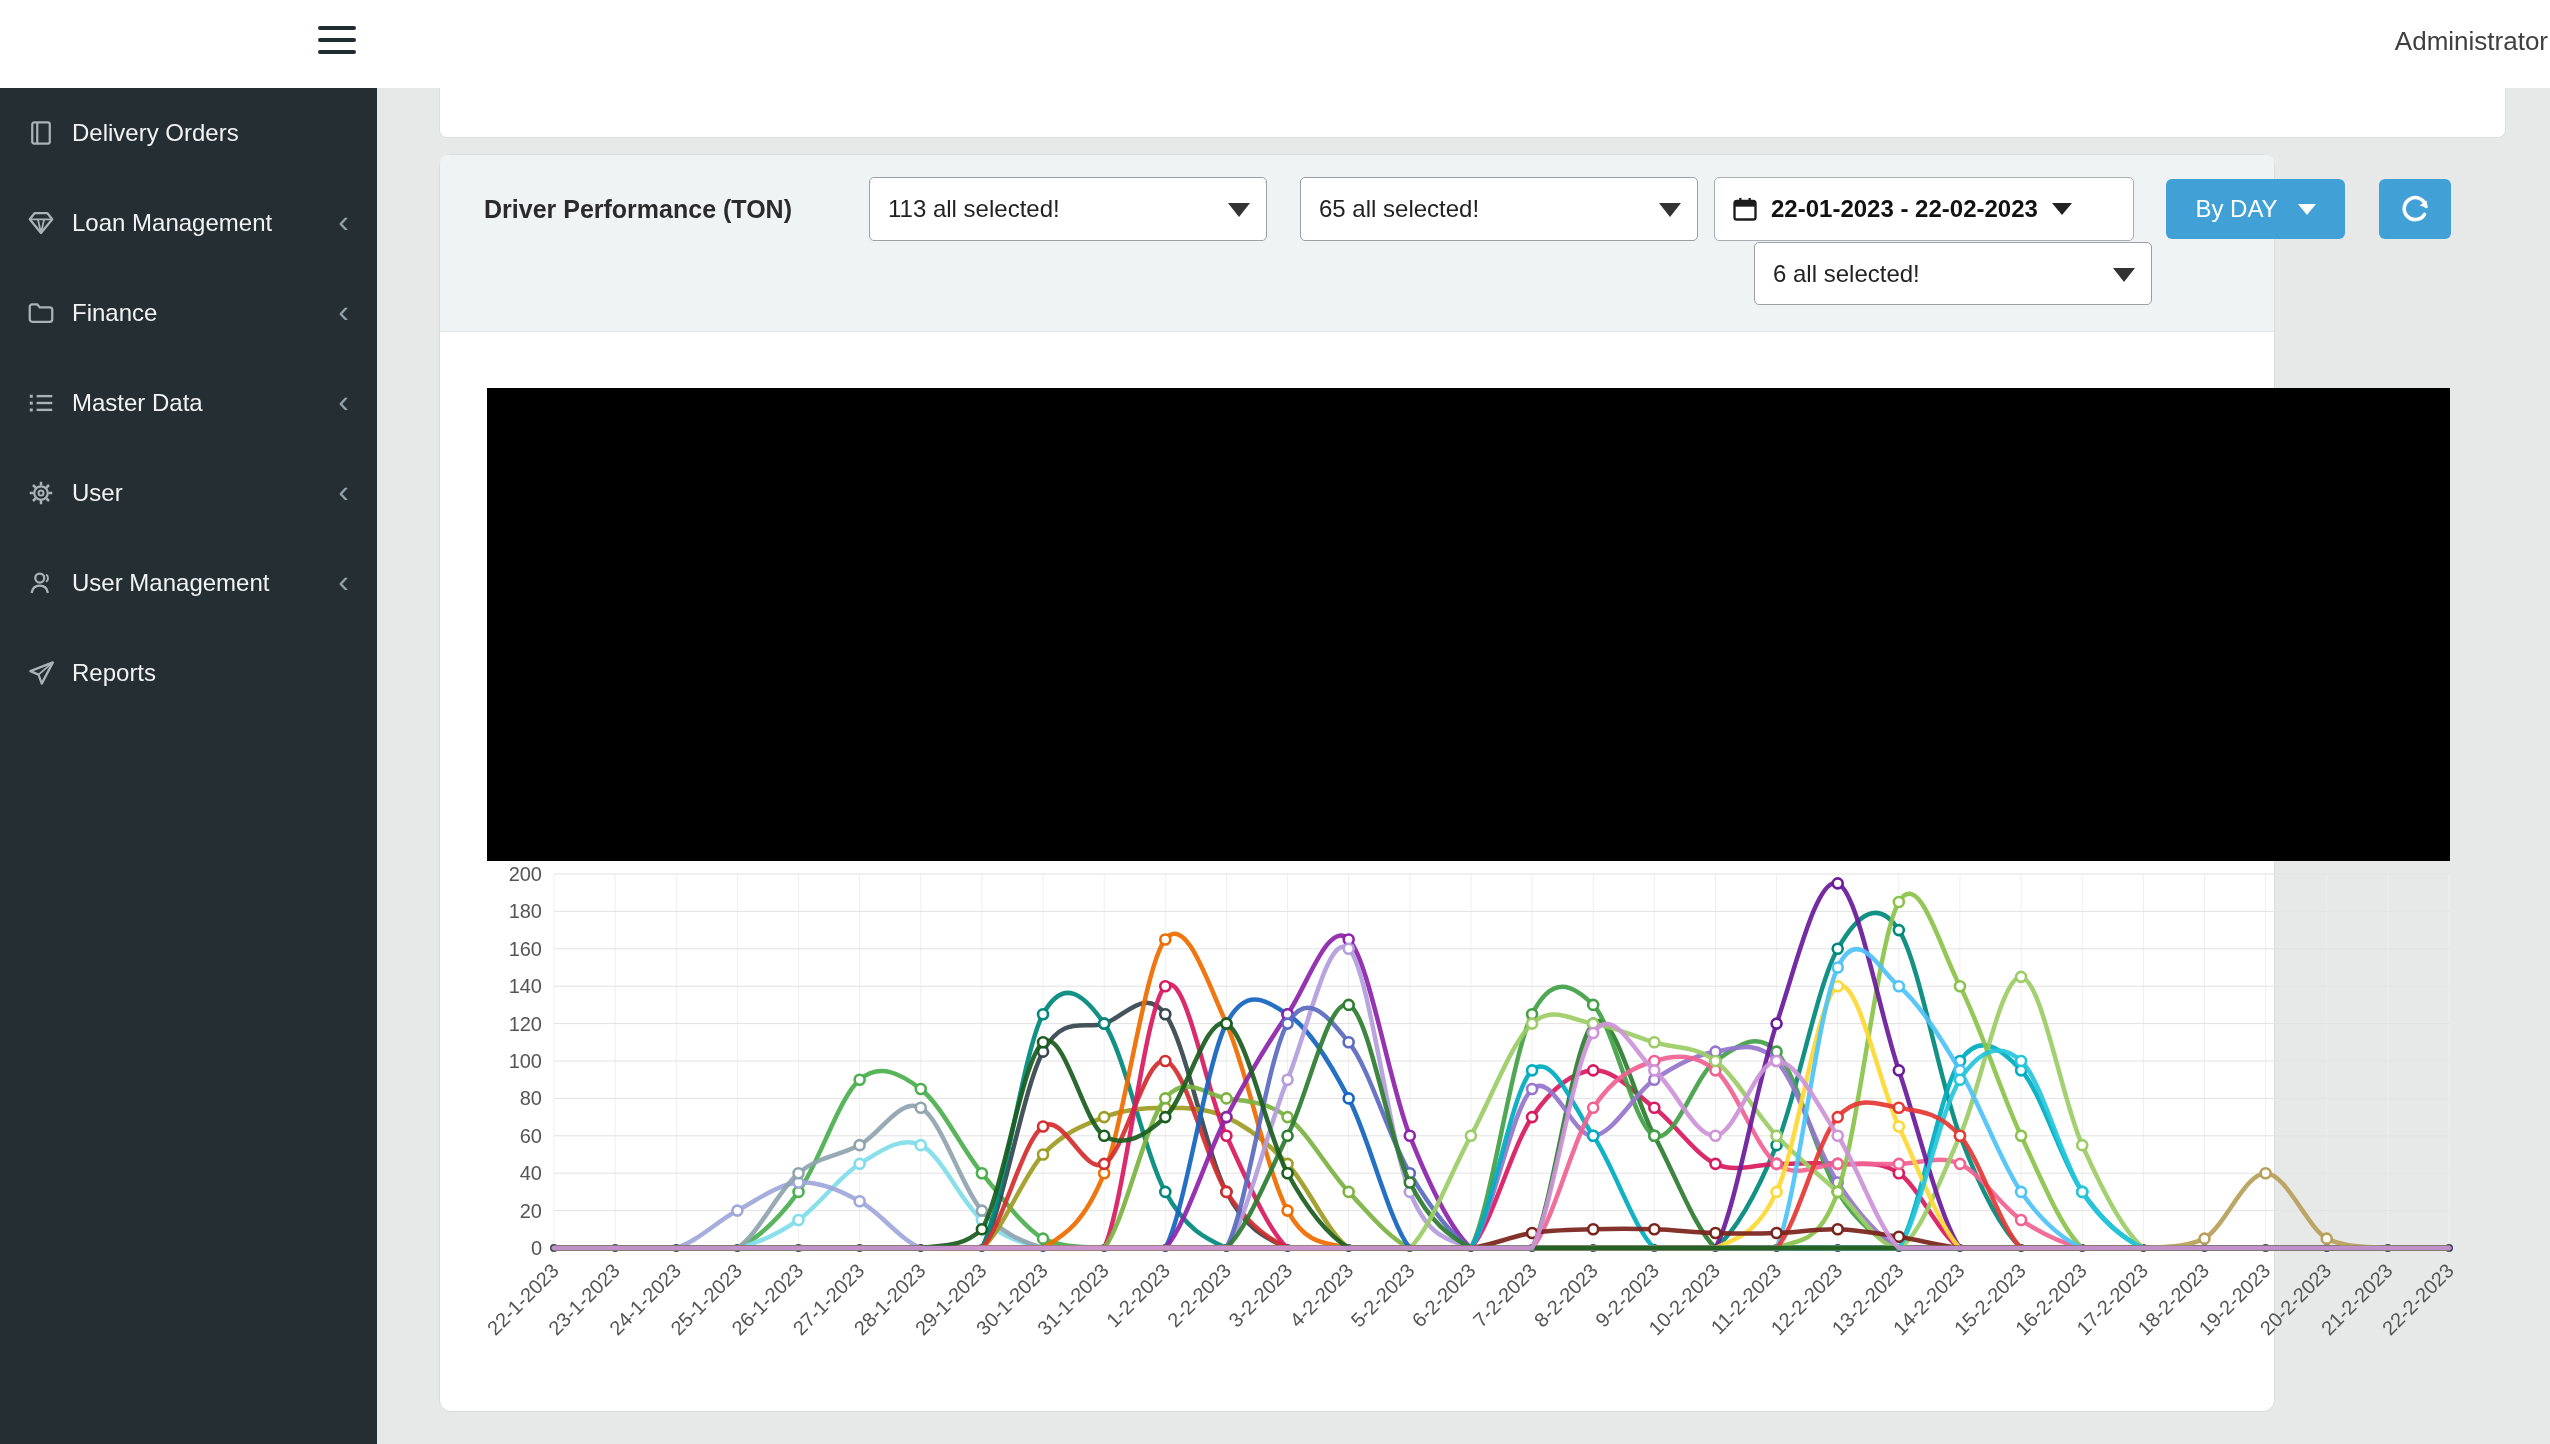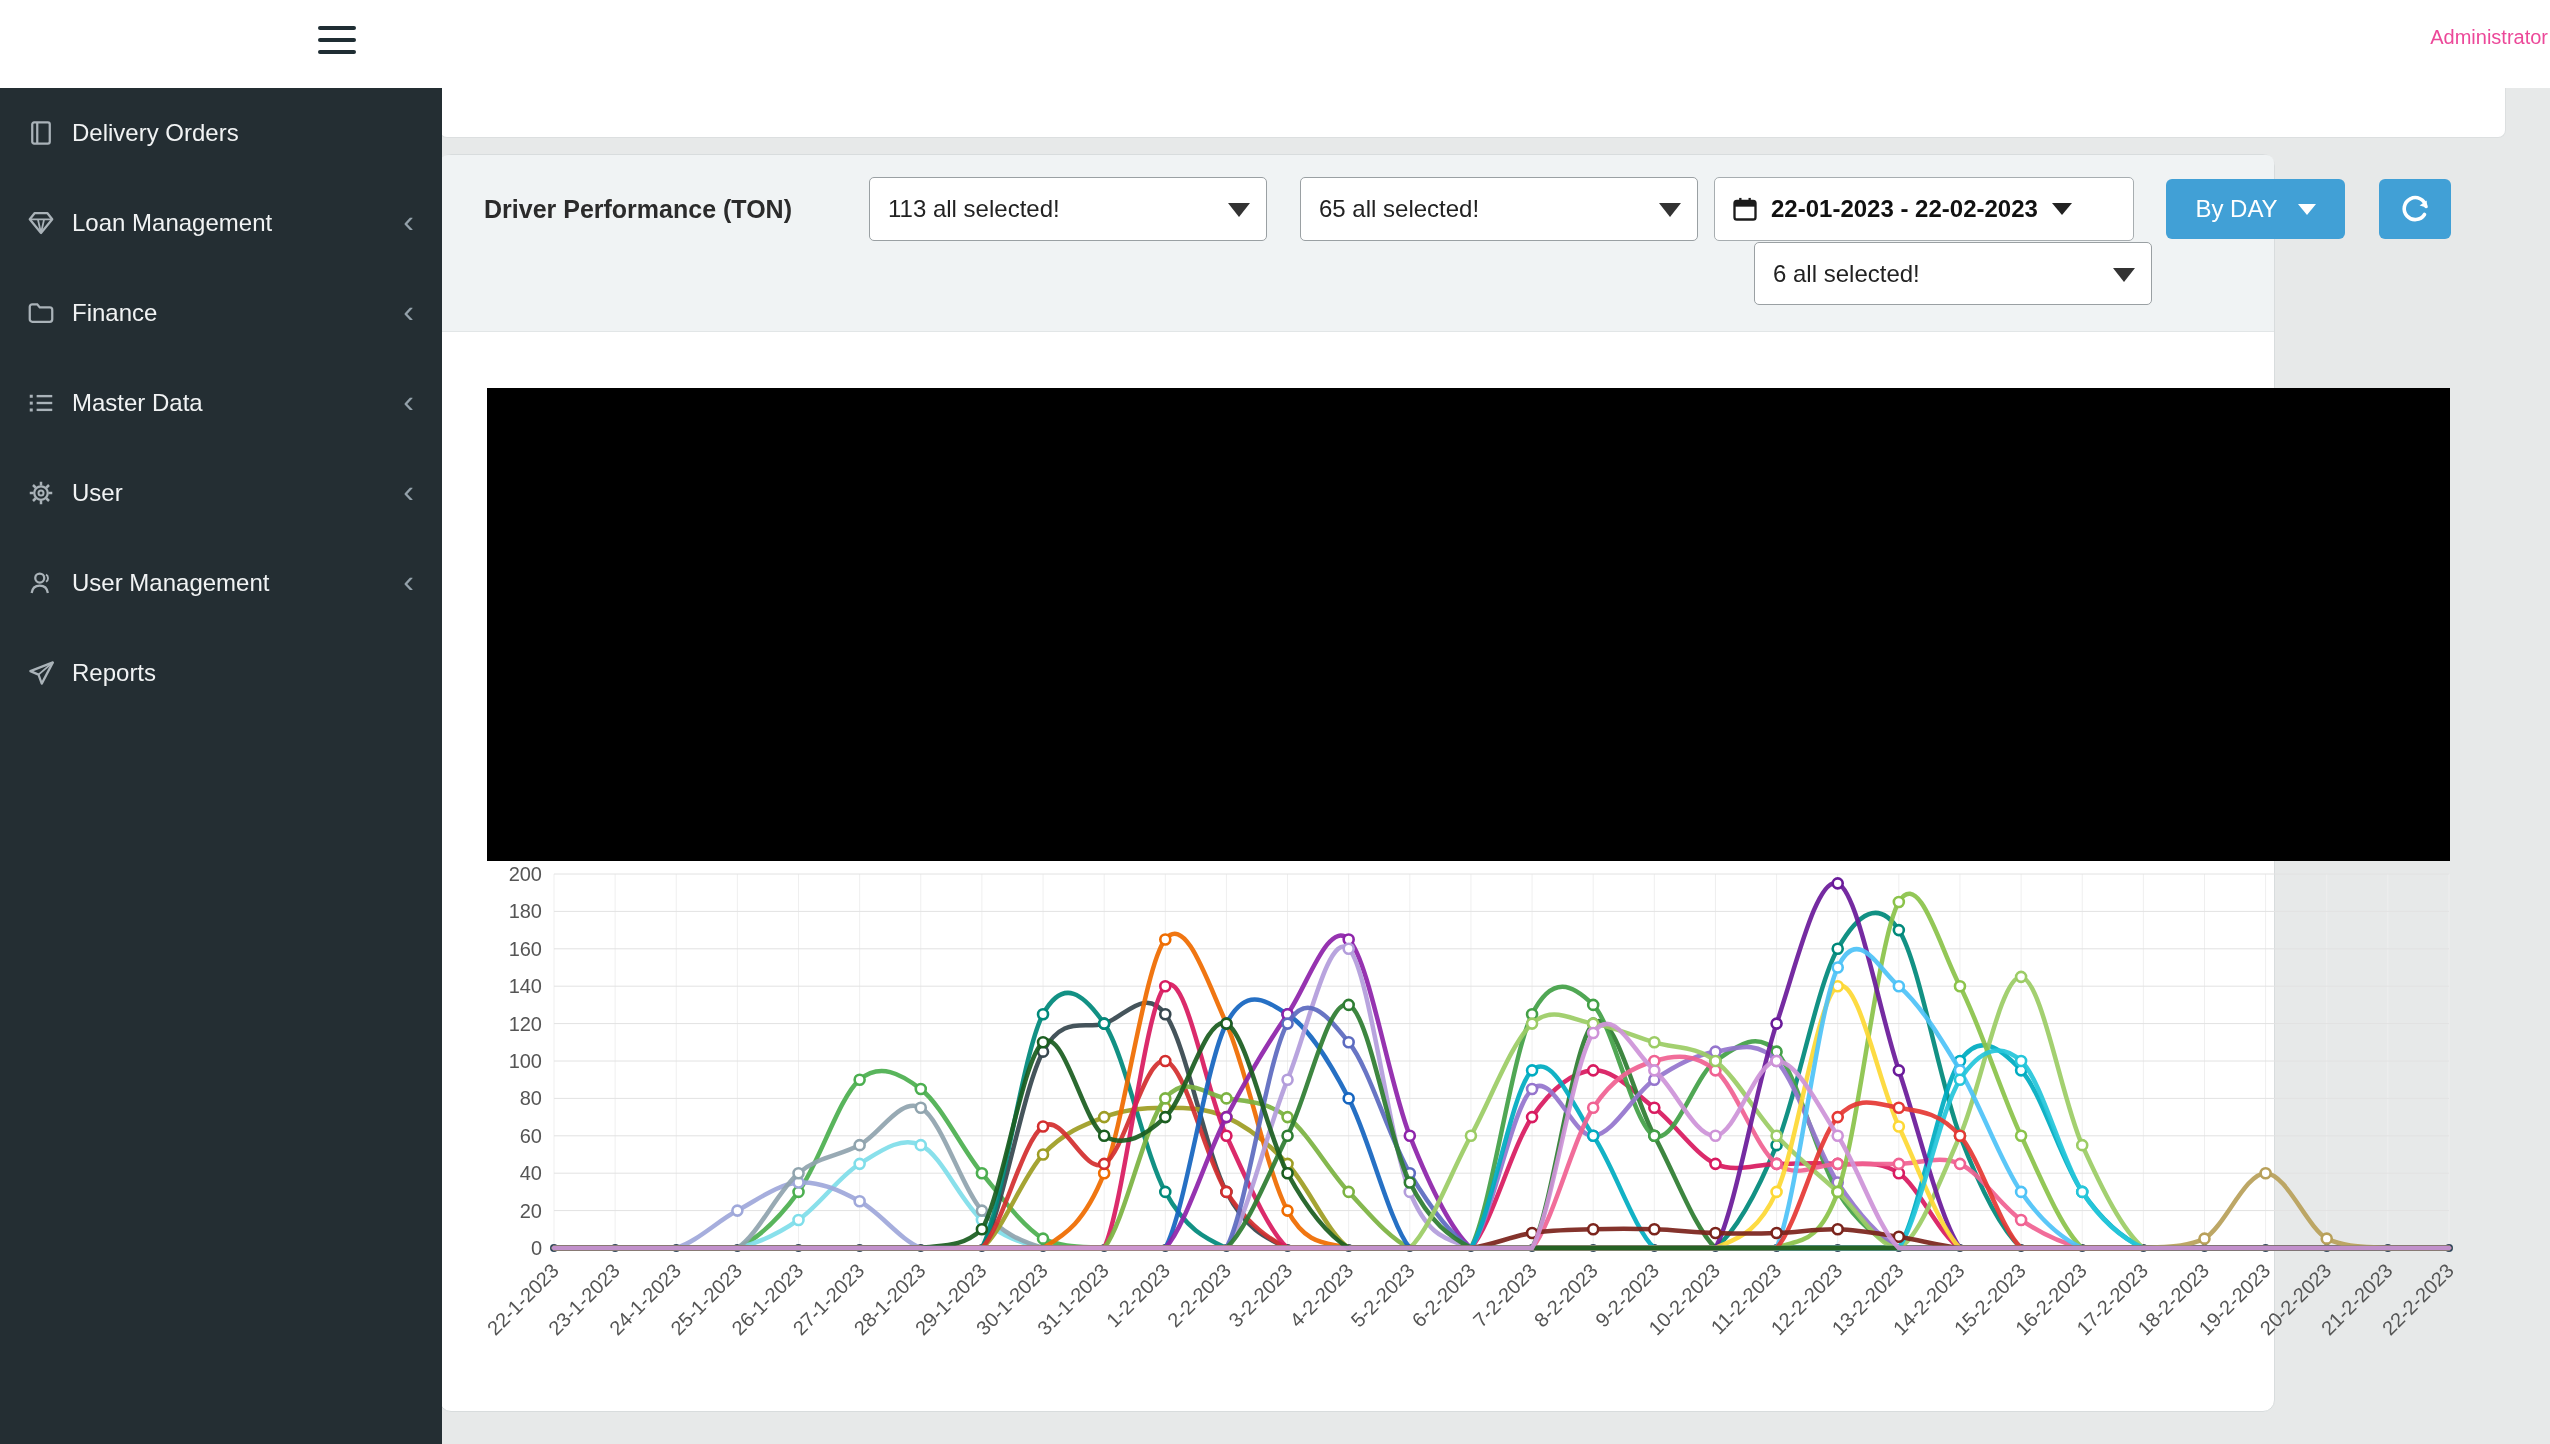--- a/index.html
+++ b/index.html
@@ -5,23 +5,23 @@
   html,body{margin:0;padding:0;}
   body{
     width:2550px;height:1444px;position:relative;overflow:hidden;
     background:#e7e9e9;font-family:"Liberation Sans",sans-serif;
     -webkit-font-smoothing:antialiased;
   }
   
   .topbar{position:absolute;left:0;top:0;width:2550px;height:88px;background:#ffffff;z-index:6;}
   .hamburger{position:absolute;left:318px;top:26px;width:38px;height:34px;cursor:pointer;}
   .hamburger span{display:block;height:4px;background:#1f2d33;border-radius:2px;margin-bottom:8px;}
-  .admin-label{position:absolute;right:2px;top:26px;font-size:20px;color:#ec4899;white-space:nowrap;}
+  .admin-label{position:absolute;right:2px;top:26px;font-size:26px;color:#404040;white-space:nowrap;}
   
-  .sidebar{position:absolute;left:0;top:88px;width:442px;bottom:0;background:#242e33;z-index:5;}
+  .sidebar{position:absolute;left:0;top:88px;width:377px;bottom:0;background:#242e33;z-index:5;}
   .side-item{display:flex;align-items:center;height:90px;padding:0 28px 0 26px;color:#f1f3f4;font-size:24px;cursor:pointer;}
   .side-item .icon{width:46px;display:flex;align-items:center;}
   .side-item .chev{margin-left:auto;color:#93a1aa;font-size:32px;line-height:1;transform:translateY(-2px);}
   
   .frag{position:absolute;left:439px;top:88px;width:2067px;height:50px;background:#fff;
         border:1px solid #dcdfe0;border-top:none;border-radius:0 0 8px 8px;box-sizing:border-box;}
   .panel{position:absolute;left:439px;top:154px;width:1836px;height:1258px;background:#ffffff;
          border:1px solid #d8dcdd;border-radius:12px;box-sizing:border-box;}
   .panel-header{position:absolute;left:0;top:0;right:0;height:176px;background:#f0f3f4;
                 border-bottom:1px solid #e2e6e7;border-radius:8px 8px 0 0;}

